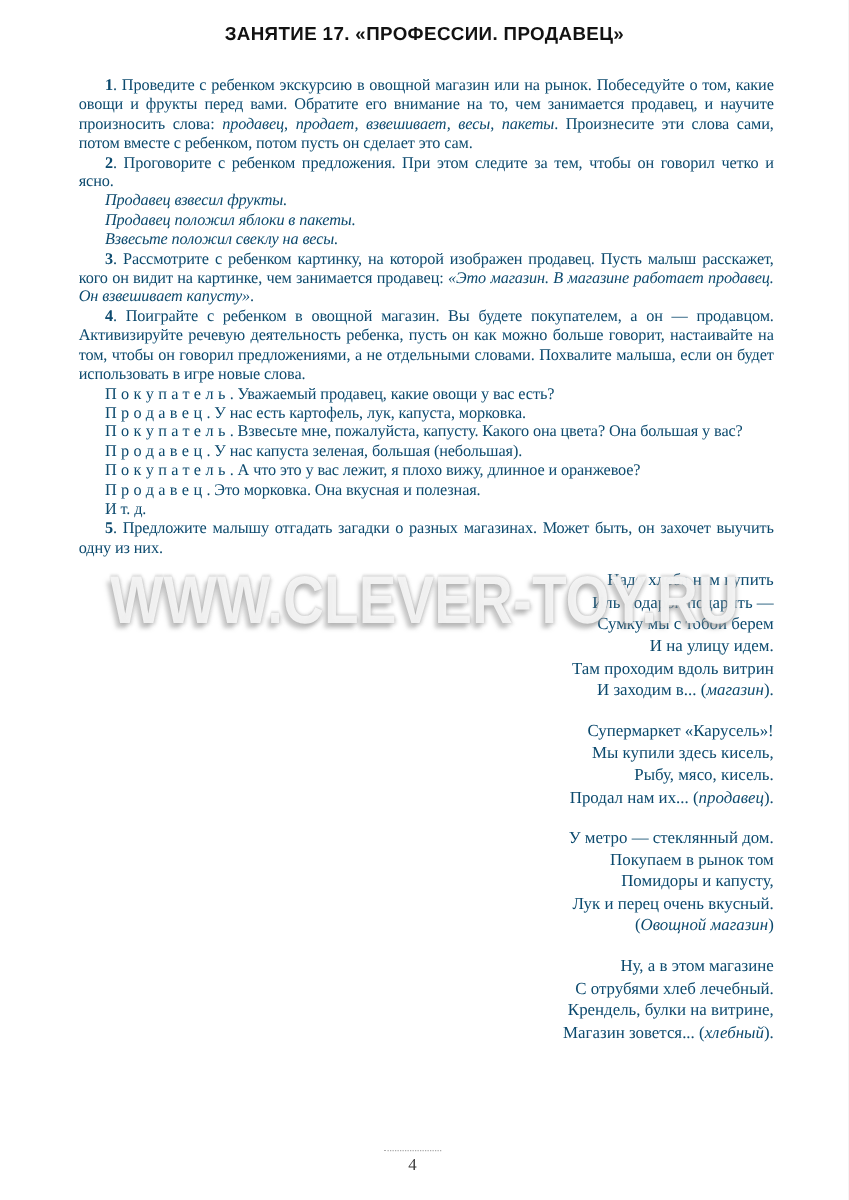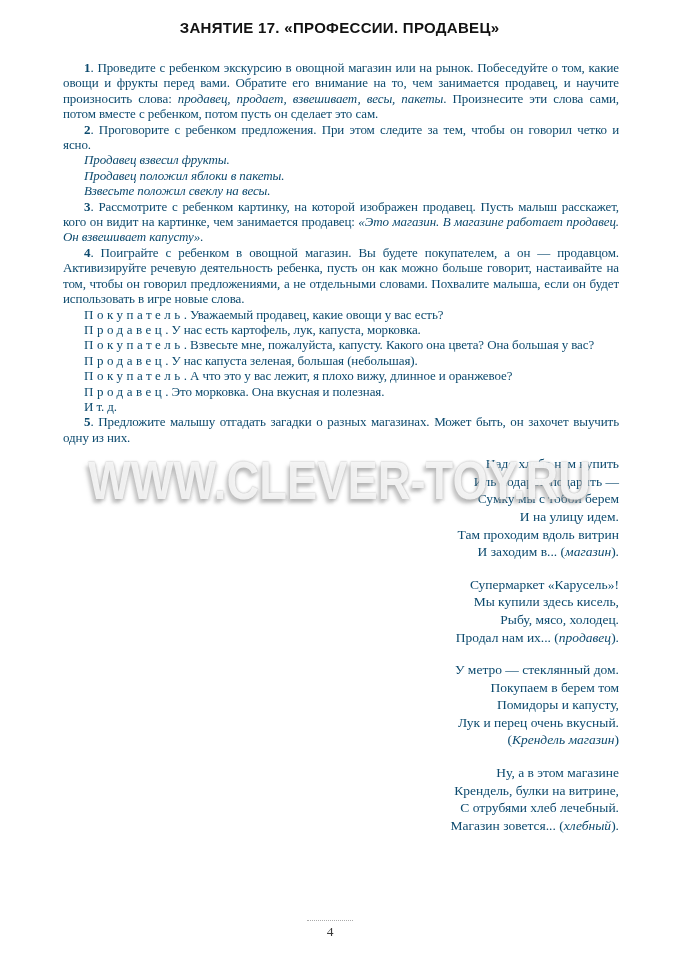--- a/index.html
+++ b/index.html
@@ -119,34 +119,34 @@
           <div class="pline"><span>Надо хлеба нам купить</span></div>
           <div class="pline"><span>Иль подарок подарить —</span></div>
           <div class="pline"><span>Сумку мы с тобой берем</span></div>
           <div class="pline"><span>И на улицу идем.</span></div>
           <div class="pline"><span>Там проходим вдоль витрин</span></div>
           <div class="pline"><span>И заходим в... (</span><span class="i">магазин</span><span>).</span></div>
         </div>
         <div class="stanza">
           <div class="pline"><span>Супермаркет «Карусель»!</span></div>
           <div class="pline"><span>Мы купили здесь кисель,</span></div>
-          <div class="pline"><span>Рыбу, мясо, холодец.</span></div>
+          <div class="pline"><span>Рыбу, мясо, кисель.</span></div>
           <div class="pline"><span>Продал нам их... (</span><span class="i">продавец</span><span>).</span></div>
         </div>
         <div class="stanza">
           <div class="pline"><span>У метро — стеклянный дом.</span></div>
-          <div class="pline"><span>Покупаем в берем том</span></div>
+          <div class="pline"><span>Покупаем в рынок том</span></div>
           <div class="pline"><span>Помидоры и капусту,</span></div>
           <div class="pline"><span>Лук и перец очень вкусный.</span></div>
-          <div class="pline ans"><span>(</span><span class="i">Крендель магазин</span><span>)</span></div>
+          <div class="pline ans"><span>(</span><span class="i">Овощной магазин</span><span>)</span></div>
         </div>
         <div class="stanza">
           <div class="pline"><span>Ну, а в этом магазине</span></div>
+          <div class="pline"><span>С отрубями хлеб лечебный.</span></div>
           <div class="pline"><span>Крендель, булки на витрине,</span></div>
-          <div class="pline"><span>С отрубями хлеб лечебный.</span></div>
           <div class="pline"><span>Магазин зовется... (</span><span class="i">хлебный</span><span>).</span></div>
         </div>
       </div>
   </div>
 
   <div class="watermark">WWW.CLEVER-TOY.RU</div>
 
   <div class="footer">
     <div class="rule"></div>
     <div class="pagenum">4</div>

